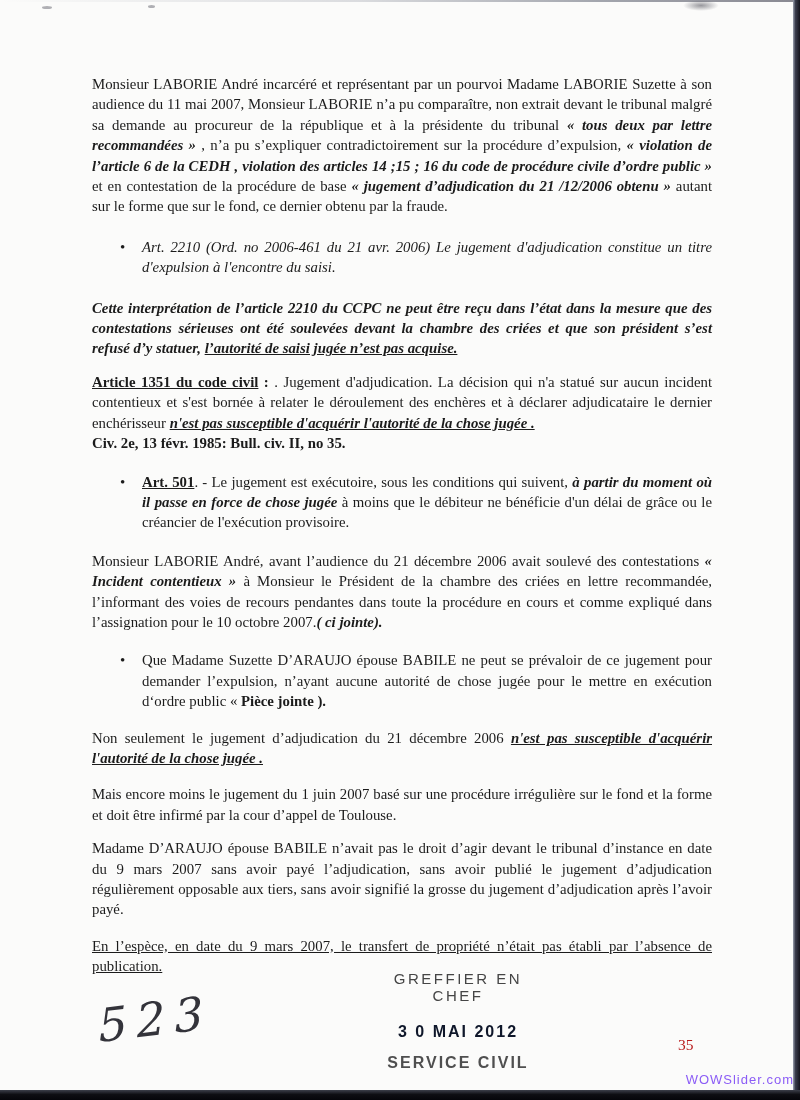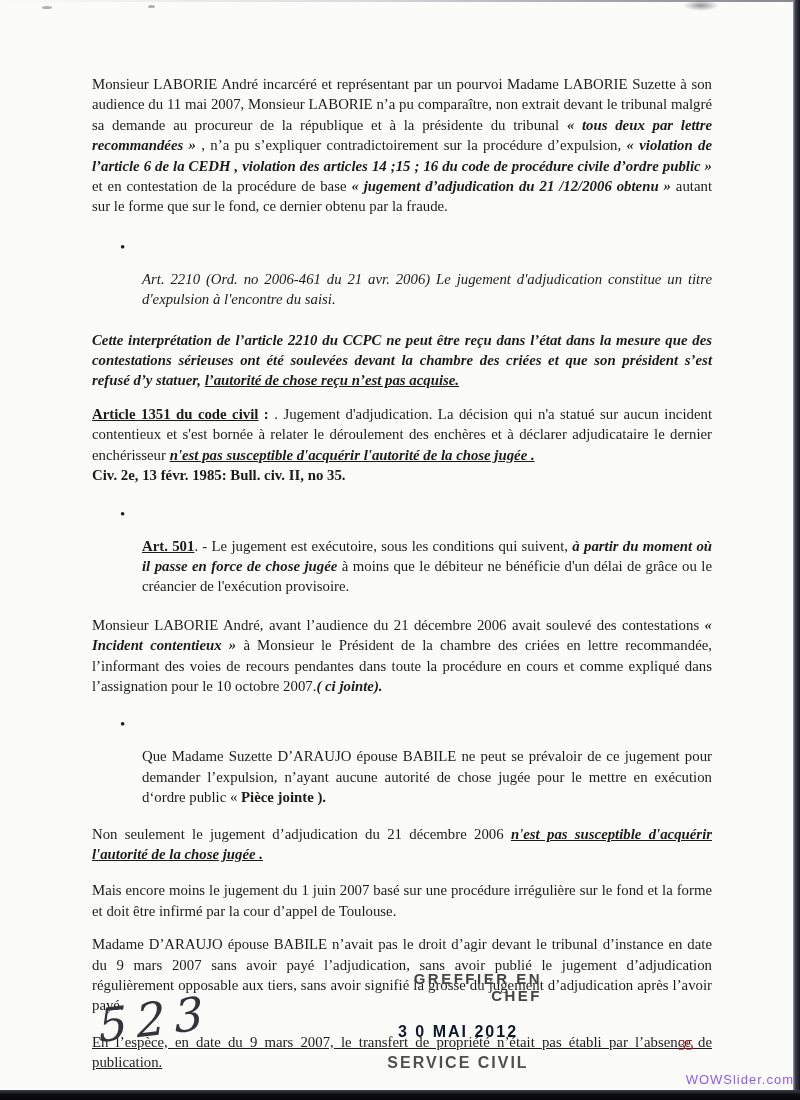--- a/index.html
+++ b/index.html
@@ -27,33 +27,33 @@
   
   .text-block {
     position:absolute; top:74px; left:92px; width:620px;
     font-size:14.8px; line-height:20.4px; color:#1b1b1b;
     text-align:justify;
   }
   .para { margin-bottom:13px; }
   .para.tight { margin-bottom:0; }
   .bullet { display:flex; padding-left:28px; margin-bottom:13px; }
   .bullet-marker { flex:0 0 22px; font-size:15px; }
-  .bullet-text { flex:1; text-align:justify;margin-top:32px; }
+  .bullet-text { flex:1; text-align:justify; }
   .b  { font-weight:bold; }
   .i  { font-style:italic; }
   .bi { font-weight:bold; font-style:italic; }
   .u  { text-decoration:underline; }
 
   
   .stamp {
     position:absolute; top:970px; left:374px; width:168px;
     font-family:"Liberation Sans", sans-serif; color:#4d4d4d;
     text-align:center;
   }
-  .stamp-line1 { font-size:15px; font-weight:700; letter-spacing:2.5px; text-align:right; color:#454545; }
+  .stamp-line1 { font-size:15px; font-weight:400; letter-spacing:2.5px; text-align:center; color:#454545; }
   .stamp-line2 { margin-top:19px; font-size:16px; font-weight:700; letter-spacing:2px; color:#0f172a; }
   .stamp-line3 { margin-top:13px; font-size:16px; font-weight:700; letter-spacing:2px; color:#4f4f4f; }
 
   
   .handwritten {
     position:absolute; top:992px; left:98px;
     font-family:"DejaVu Serif", serif; font-style:italic;
     font-size:46px; letter-spacing:9px; color:#33333a;
     transform:rotate(-7deg) skewX(-4deg);
   }
@@ -82,21 +82,21 @@
 
   <div class="text-block">
 
     <p class="para"><span>Monsieur LABORIE André incarcéré et représentant par un pourvoi Madame LABORIE Suzette à son audience du 11 mai 2007, Monsieur LABORIE n’a pu comparaître, non extrait devant le tribunal malgré sa demande au procureur de la république et à la présidente du tribunal </span><span class="bi">« tous deux par lettre recommandées »</span><span> , n’a pu s’expliquer contradictoirement sur la procédure d’expulsion, </span><span class="bi">« violation de l’article 6 de la CEDH , violation des articles 14 ;15 ; 16 du code de procédure civile d’ordre public »</span><span> et en contestation de la procédure de base </span><span class="bi">« jugement d’adjudication du 21 /12/2006 obtenu »</span><span> autant sur le forme que sur le fond, ce dernier obtenu par la fraude.</span></p>
 
     <div class="bullet" style="margin-top:20px;">
       <span class="bullet-marker">•</span>
       <span class="bullet-text i">Art. 2210  (Ord. no 2006-461 du 21 avr. 2006) Le jugement d'adjudication constitue un titre d'expulsion à l'encontre du saisi.</span>
     </div>
 
-    <p class="para bi" style="margin-top:20px;"><span>Cette interprétation de l’article 2210 du CCPC  ne peut être reçu dans l’état dans la mesure que des contestations sérieuses ont été soulevées devant la chambre des criées et que son président  s’est refusé d’y  statuer, </span><span class="u">l’autorité de chose reçu n’est pas acquise.</span></p>
+    <p class="para bi" style="margin-top:20px;"><span>Cette interprétation de l’article 2210 du CCPC  ne peut être reçu dans l’état dans la mesure que des contestations sérieuses ont été soulevées devant la chambre des criées et que son président  s’est refusé d’y  statuer, </span><span class="u">l’autorité de saisi jugée n’est pas acquise.</span></p>
 
     <p class="para tight"><span class="b u">Article 1351 du code civil</span><span class="b"> :</span><span> . Jugement d'adjudication. La décision qui n'a statué sur aucun incident contentieux et s'est bornée à relater le déroulement des enchères  et à déclarer adjudicataire  le dernier enchérisseur </span><span class="bi u">n'est pas susceptible d'acquérir l'autorité de la chose jugée .</span></p>
 
     <p class="para b"><span>Civ. 2e, 13 févr. 1985: Bull. civ. II, no 35.</span></p>
 
     <div class="bullet" style="margin-top:18px;">
       <span class="bullet-marker">•</span>
       <span class="bullet-text"><span class="b u">Art. 501</span><span>. - Le jugement est exécutoire, sous les conditions qui suivent, </span><span class="bi">à partir du moment où il passe en force de chose jugée</span><span> à moins que le débiteur ne bénéficie d'un délai de grâce ou le créancier de l'exécution provisoire.</span></span>
     </div>
 

